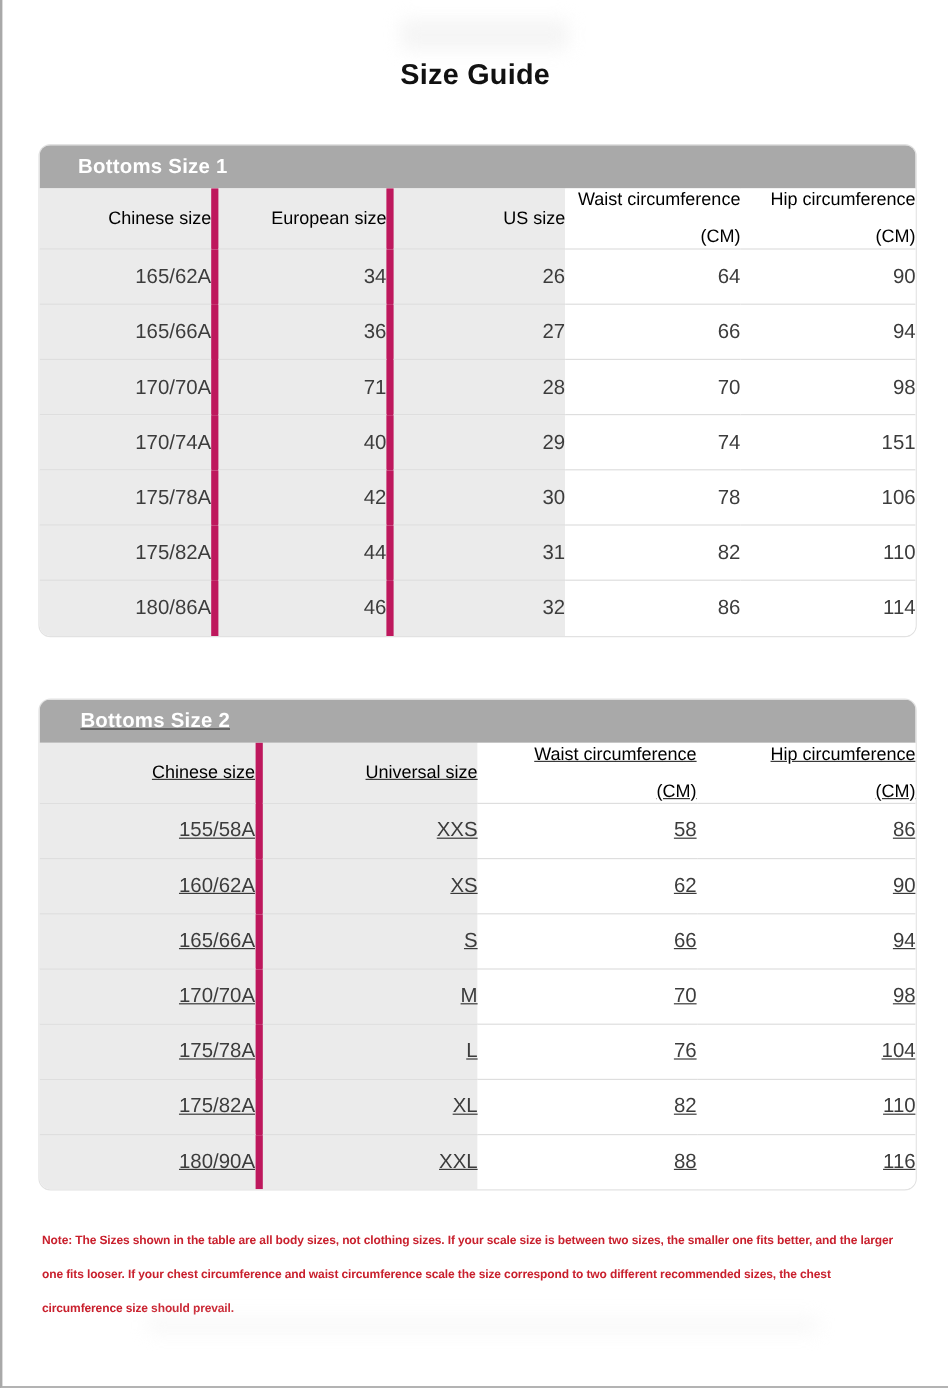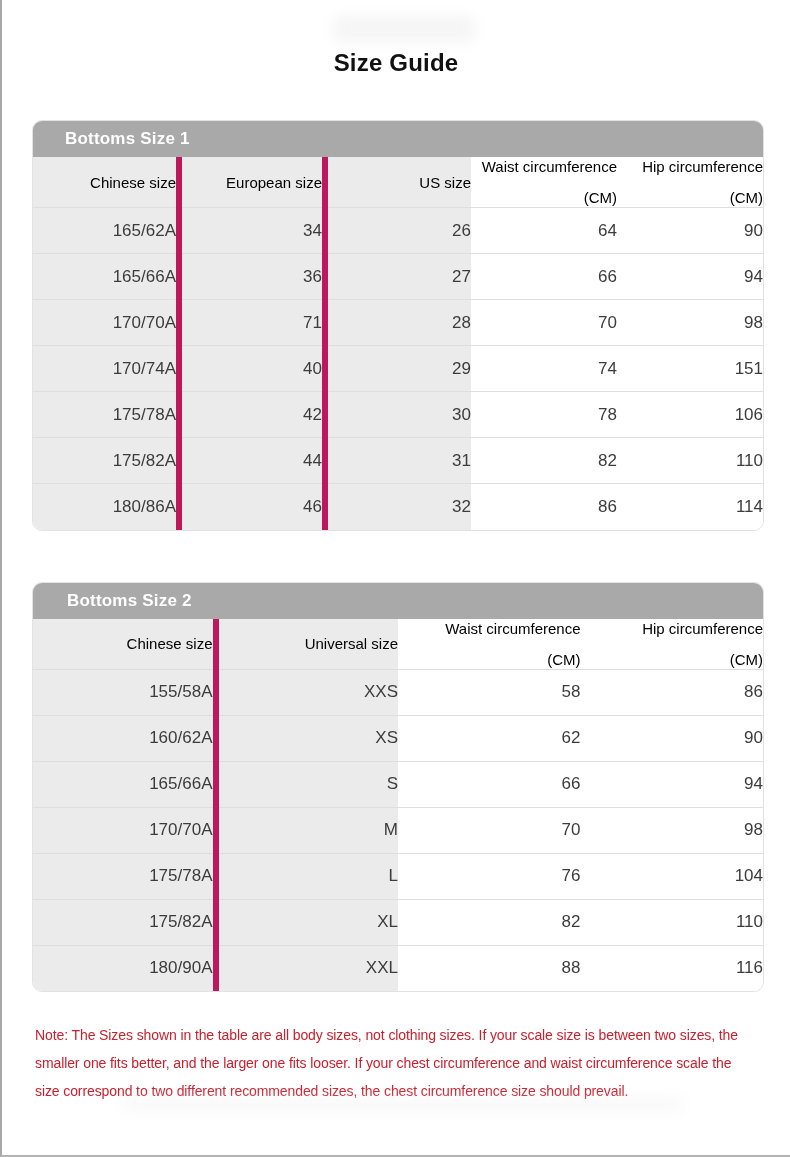--- a/index.html
+++ b/index.html
@@ -42,21 +42,21 @@
   .tables-wrap { padding: 0 28px 0 30px; }
 
   .table-card {
     width: 732px;
     margin-top: 40px;
     border: 1px solid #e2e2e2;
     border-radius: 10px;
     overflow: hidden;
     background: #ffffff;
   }
-  .table-card:nth-of-type(2) { margin-top: 51px; }
+  .table-card:nth-of-type(2) { margin-top: 51px; text-decoration: underline; }
 
   .title-bar {
     background: #a9a9a9;
     color: #ffffff;
     height: 36px;
     line-height: 36px;
     padding-left: 32px;
     font-size: 17px;
     font-weight: bold;
     letter-spacing: .2px;
@@ -87,24 +87,25 @@
     background: #ffffff;
     vertical-align: middle;
   }
   table.size-table .shaded { background: #ebebeb; }
   table.size-table .shaded + .shaded { border-left: 6px solid #be185d; }
   table.size-table tbody tr:last-child td { border-bottom: none; }
   .col-sub { display: block; margin-top: 12px; }
 
   .note {
     margin: 29px 35px 0 33px;
-    font-size: 14px;
+    font-size: 10px;
     line-height: 28px;
     letter-spacing: -0.1px;
     color: #c9202d;
+    font-weight: bold;
   }
 </style>
 </head>
 <body>
 
 <div class="page">
   <div class="watermark wm-top"></div>
 
   <h1 class="page-title">Size Guide</h1>
 

